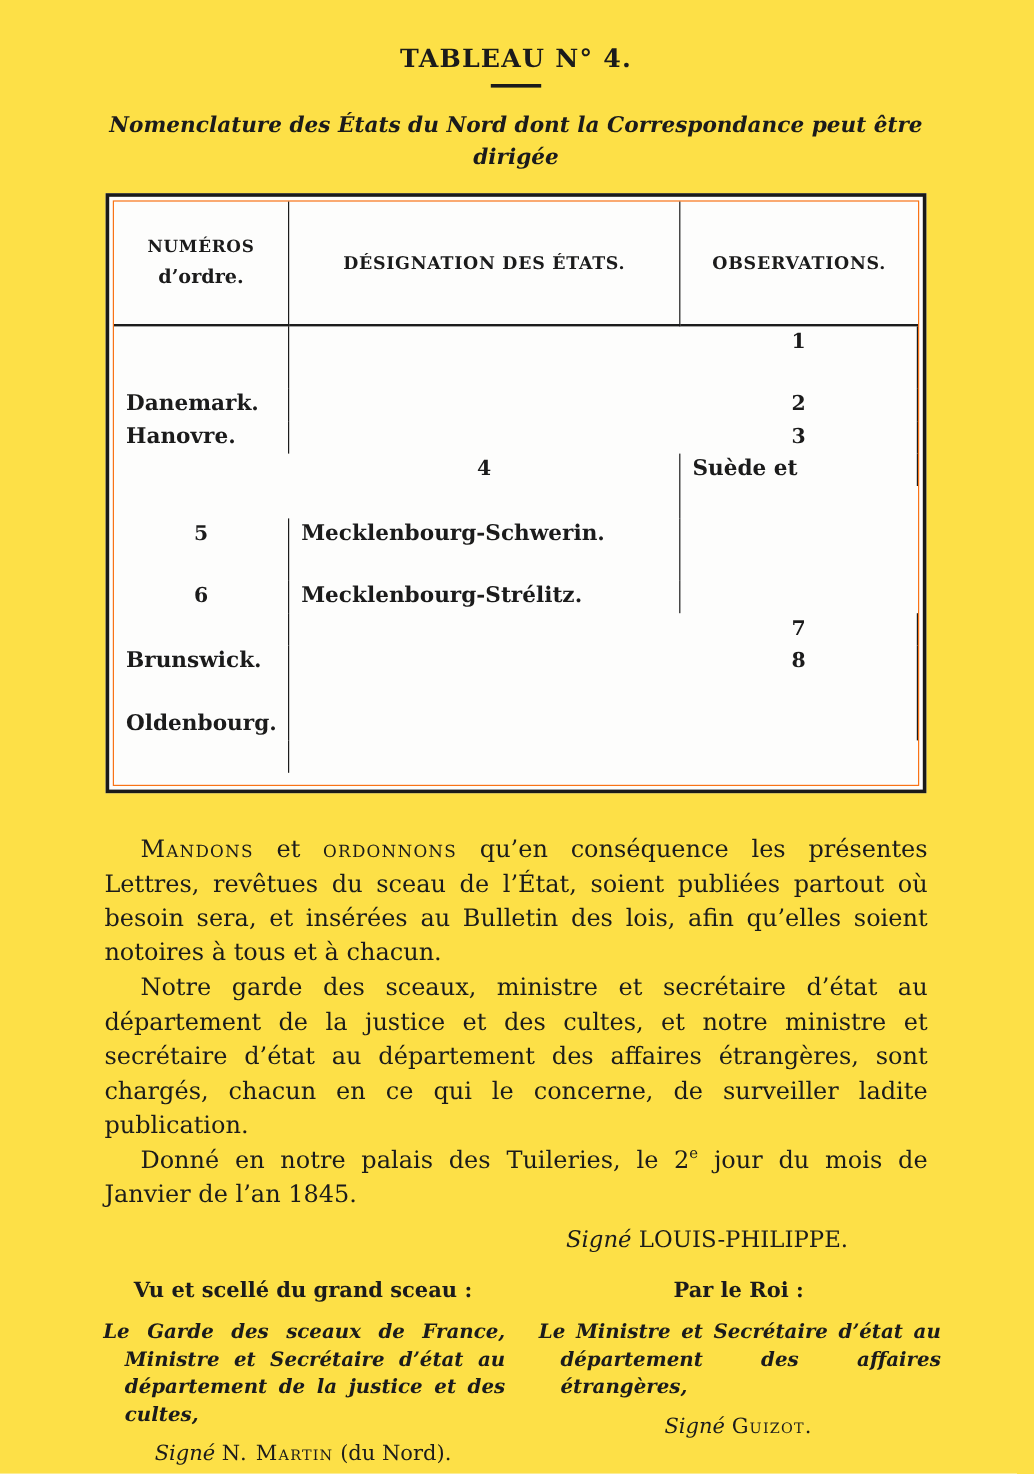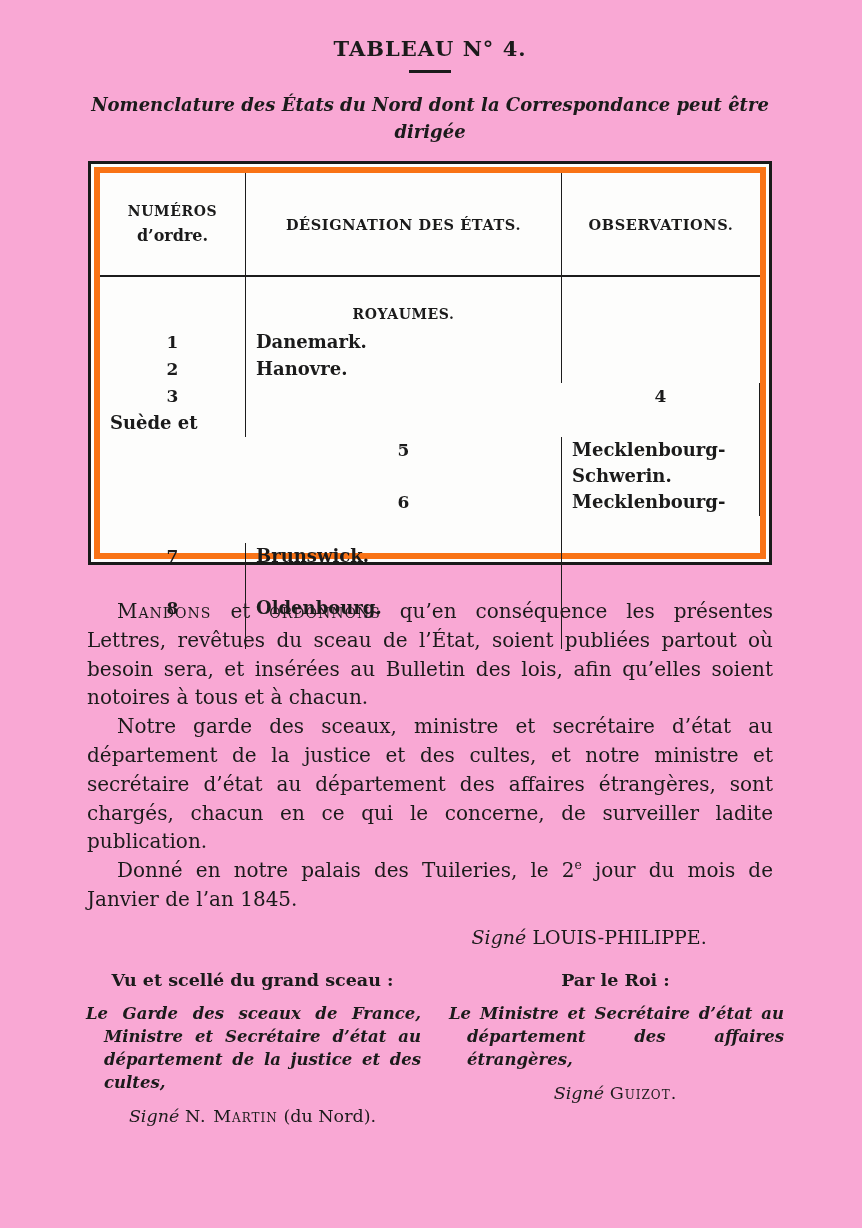--- a/index.html
+++ b/index.html
@@ -7,21 +7,21 @@
   body {
     background: #fdfdfc;
     color: #1b1b1b;
     font-family: "DejaVu Serif", "Liberation Serif", serif;
   }
   .page {
     width: 862px;
     height: 1228px;
     margin: 0 auto;
     padding: 36px 86px 0 84px;
-    background: #f9a8d4;
+    background: #fde047;
     overflow: hidden;
   }
 
   
   .doc-title {
     text-align: center;
     font-size: 21px;
     font-weight: bold;
     letter-spacing: 1px;
     margin: 0;
@@ -43,22 +43,22 @@
 
   
   .frame {
     width: 684px;
     margin: 0 auto;
     border: 3px solid #1a1a1a;
     padding: 3px;
     background: #fdfdfc;
   }
   .grid {
-    border: 6px solid #f97316;
-    height: 392px;
+    border: 1px solid #f97316;
+    height: 488px;
     display: grid;
     grid-template-columns: 146px 1fr 198px;
     grid-template-rows: 104px 52px repeat(4, 27px) 52px 27px 27px 52px 27px 27px 1fr;
   }
   .cell { overflow: hidden; }
   .c1 { border-right: 1.5px solid #1c1c1c; }
   .c2 { border-right: 1.5px solid #1c1c1c; }
   .head { border-bottom: 2px solid #1c1c1c; }
   .head-num {
     display: flex; flex-direction: column;
@@ -149,21 +149,20 @@
     <div class="grid">
 
       <div class="cell c1 head head-num">
         <div>NUMÉROS</div>
         <div class="line2">d’ordre.</div>
       </div>
       <div class="cell c2 head head-mid">DÉSIGNATION DES ÉTATS.</div>
       <div class="cell head head-obs">OBSERVATIONS.</div>
 
       <div class="cell c1"></div>
-      <div class="cell c2 section-cell">ROYAUMES.</div>
       <div class="cell"></div>
 
       <div class="cell c1 num-cell">1</div>
       <div class="cell c2 name-cell">Danemark.</div>
       <div class="cell"></div>
 
       <div class="cell c1 num-cell">2</div>
       <div class="cell c2 name-cell">Hanovre.</div>
       <div class="cell"></div>
 

